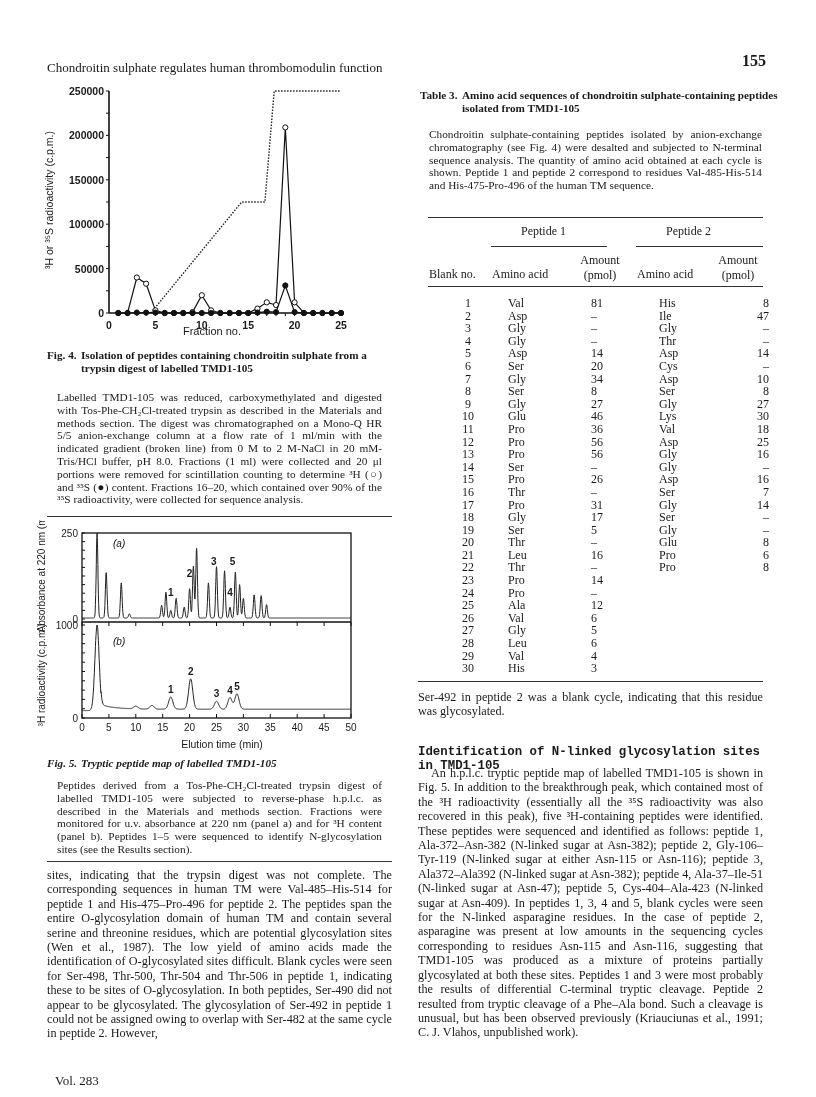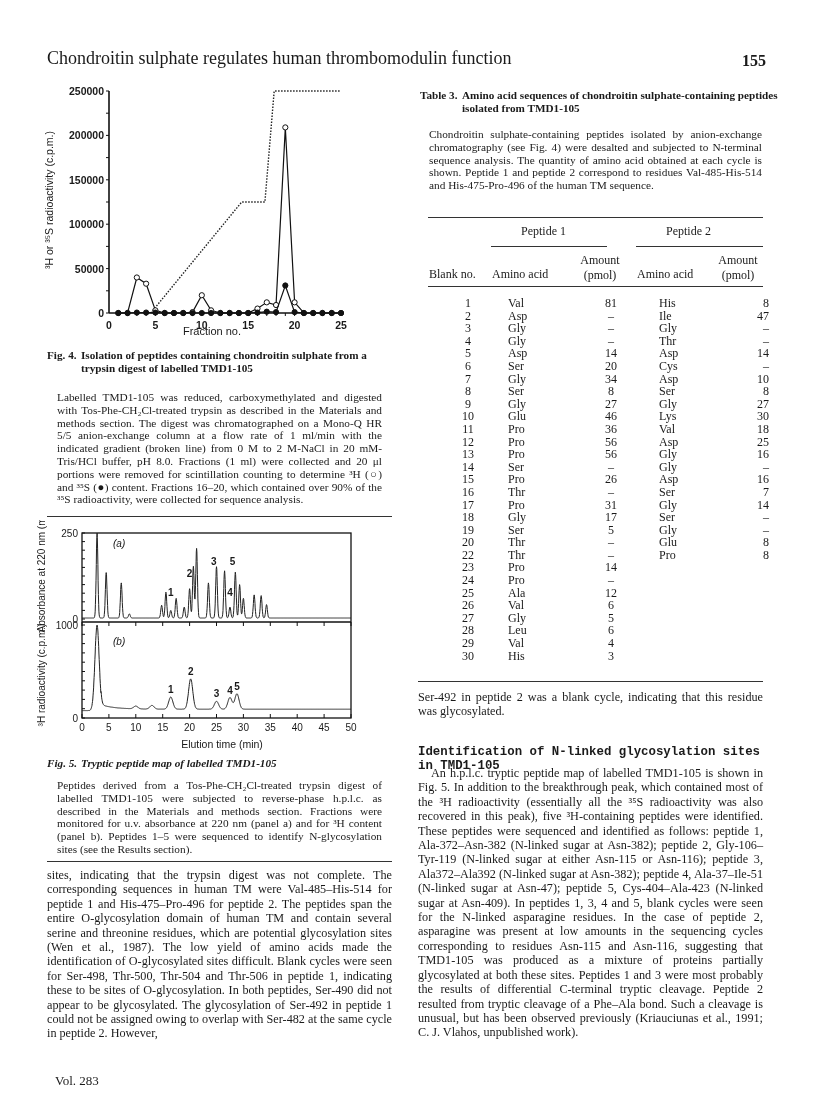--- a/index.html
+++ b/index.html
@@ -1,36 +1,36 @@
 <!DOCTYPE html>
 <html><head>
 <meta charset="utf-8">
 <style>
   html, body { margin: 0; padding: 0; background: #ffffff; }
   body { width: 816px; height: 1097px; position: relative; overflow: hidden;
          font-family: "Liberation Serif", "DejaVu Serif", serif; color: #1a1a1a; }
   .abs { position: absolute; }
-  .running-head { left: 47px; top: 48px; font-size: 18px; text-align: center; }
+  .running-head { left: 47px; top: 60px; font-size: 13px; text-align: center; }
   .page-no { left: 742px; top: 52px; font-size: 16px; font-weight: bold; }
   svg text { font-family: "Liberation Sans", "DejaVu Sans", sans-serif; fill: #1a1a1a; }
 
   .fig-caption { font-size: 11.2px; font-weight: bold; line-height: 13px; }
   .fig-caption .lbl { display: inline-block; width: 34px; }
   .fig-caption .rest { display: inline-block; vertical-align: top; width: 300px; }
   .legend-text { font-size: 11.3px; line-height: 12.8px; text-align: justify; }
   .body-text { font-size: 12.2px; line-height: 14.4px; text-align: justify; }
   .indent { text-indent: 13px; }
   .rule { height: 1px; background: #333; }
   .section-head { font-weight: bold; font-size: 12.4px; font-family: Liberation Mono, monospace; }
 
   table.seq { border-collapse: collapse; font-size: 12px; }
   table.seq td { padding: 0; height: 12.6px; line-height: 12.6px; }
   .c-cyc { width: 80px; text-align: center; }
   .c-aa1 { width: 83px; text-align: left; padding-left: 0; }
-  .c-am1 { width: 40px; text-align: center; }
+  .c-am1 { width: 40px; text-align: left; }
   .c-gap { width: 28px; }
   .c-aa2 { width: 70px; text-align: left; }
   .c-am2 { width: 40px; text-align: right; }
   .vol { left: 55px; top: 1073px; font-size: 13px; }
 </style>
 </head>
 <body>
 
 <div class="abs running-head">Chondroitin sulphate regulates human thrombomodulin function</div>
 <div class="abs page-no">155</div>
@@ -428,20 +428,28 @@
       </tr>
       <tr>
         <td class="c-cyc">20</td>
         <td class="c-aa1">Thr</td>
         <td class="c-am1">–</td>
         <td class="c-gap"></td>
         <td class="c-aa2">Glu</td>
         <td class="c-am2">8</td>
       </tr>
       <tr>
+        <td class="c-cyc">21</td>
+        <td class="c-aa1">Leu</td>
+        <td class="c-am1">16</td>
+        <td class="c-gap"></td>
+        <td class="c-aa2">Pro</td>
+        <td class="c-am2">6</td>
+      </tr>
+      <tr>
         <td class="c-cyc">22</td>
         <td class="c-aa1">Thr</td>
         <td class="c-am1">–</td>
         <td class="c-gap"></td>
         <td class="c-aa2">Pro</td>
         <td class="c-am2">8</td>
       </tr>
       <tr>
         <td class="c-cyc">23</td>
         <td class="c-aa1">Pro</td>

